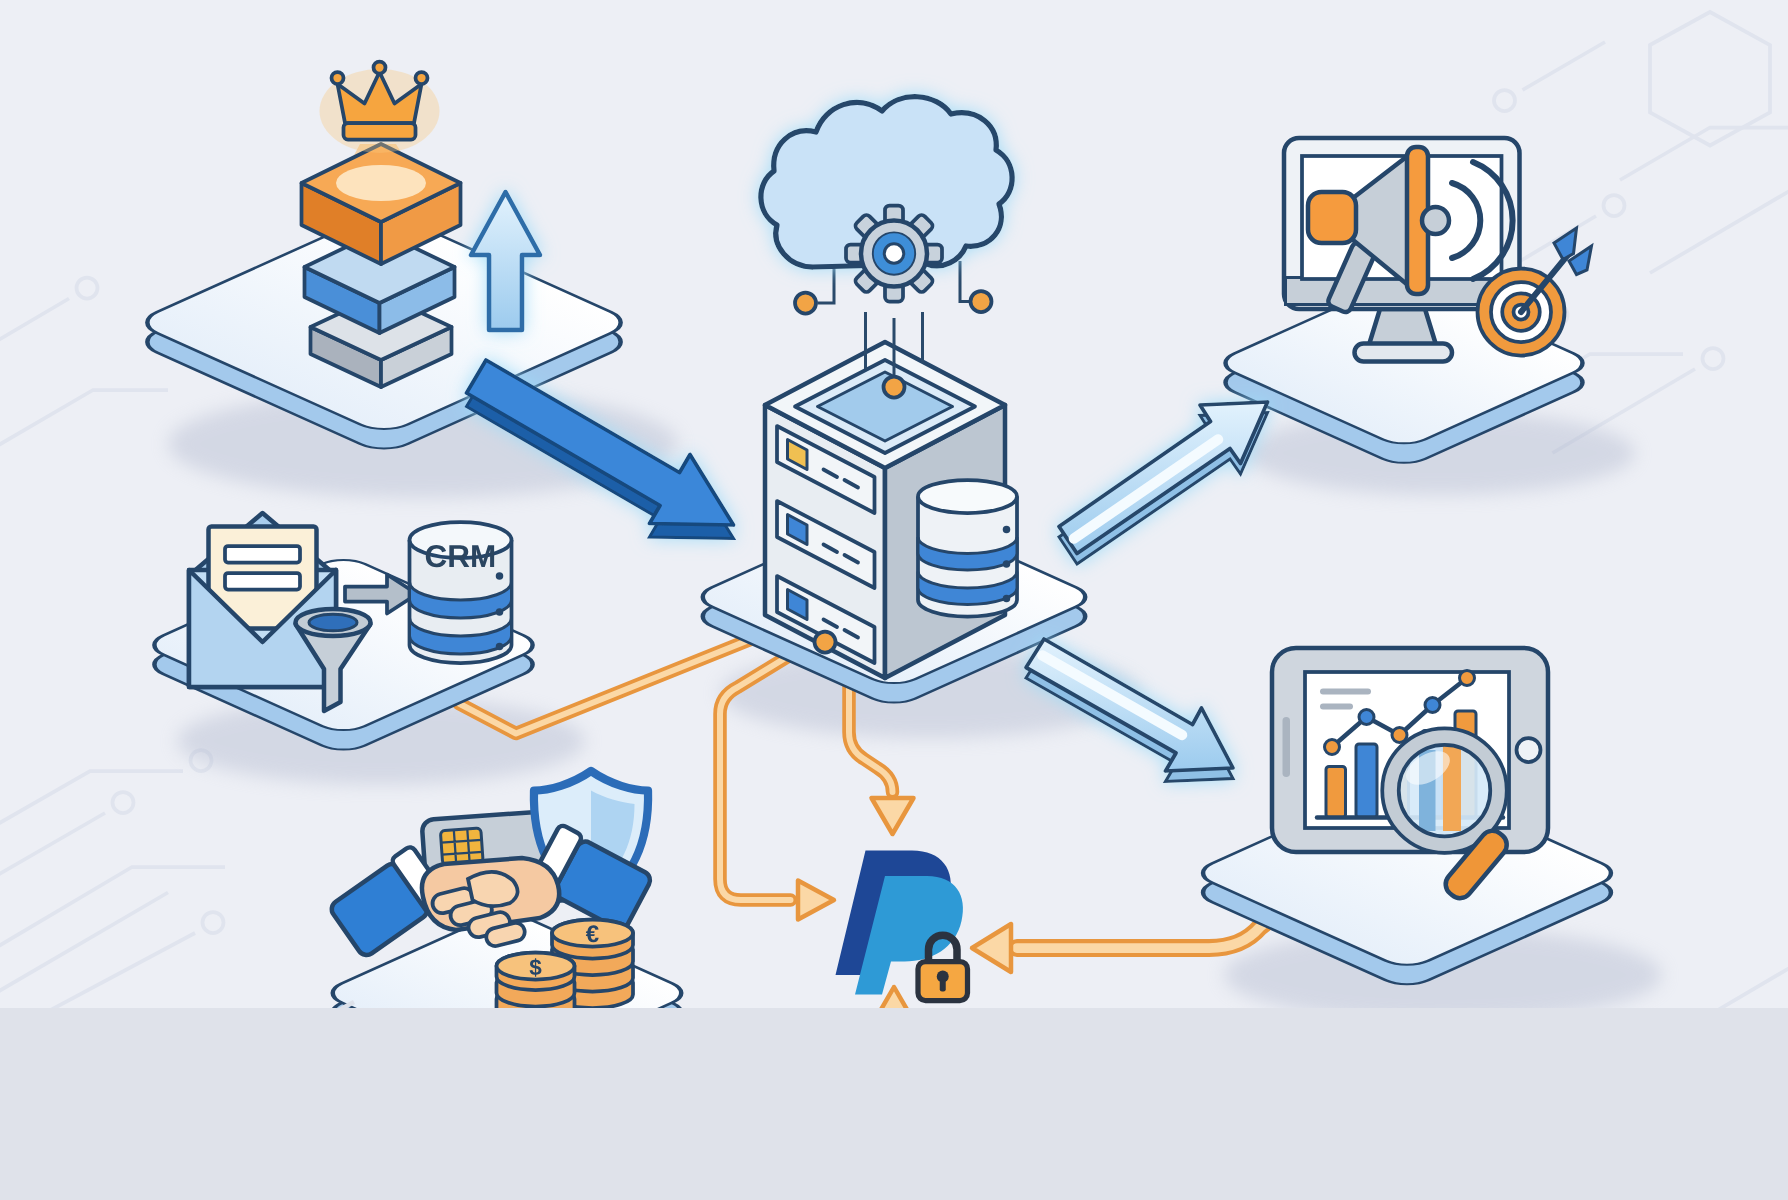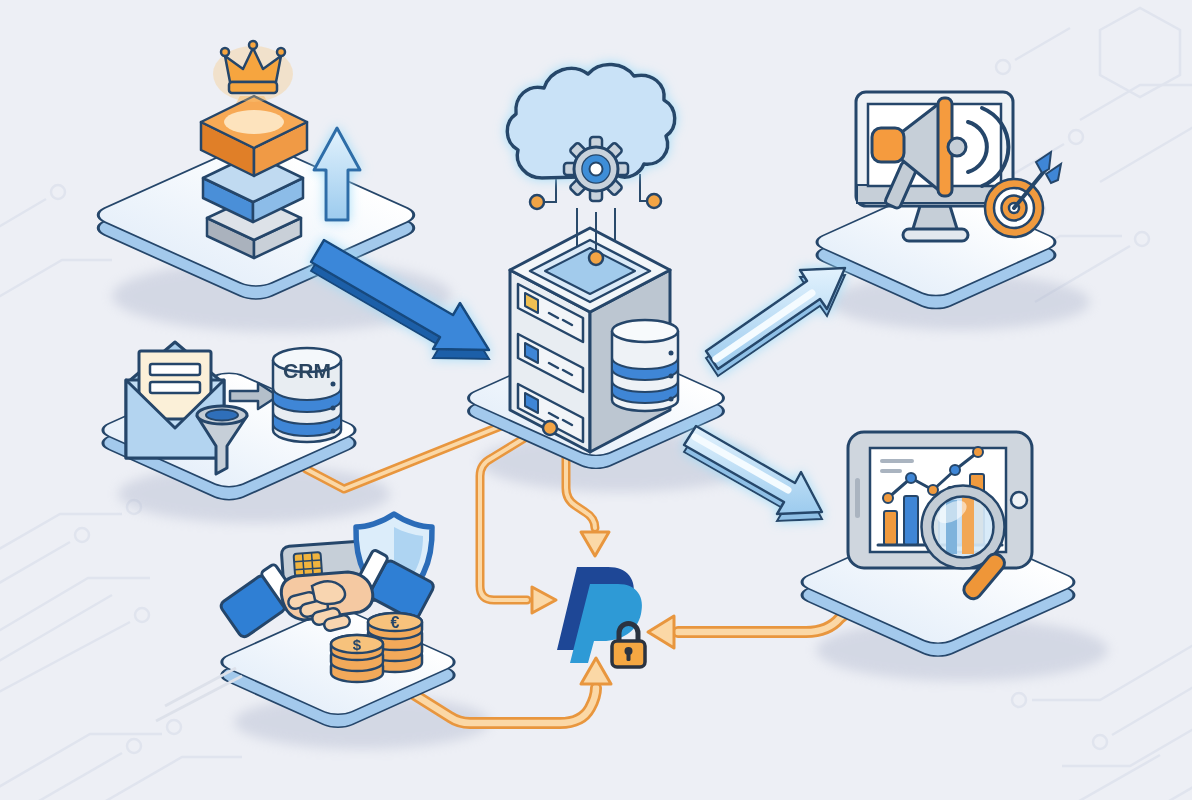--- a/index.html
+++ b/index.html
@@ -1,17 +1,17 @@
 <!DOCTYPE html>
 <html><head>
 <meta charset="utf-8">
 <style>
   html,body{margin:0;padding:0;background:#dfe2ea;}
   .stage{
-    position:relative;width:1192px;height:800px;overflow:hidden;
+    position:relative;width:1192px;height:672px;overflow:hidden;
     background:#edeff5;
     font-family:"Liberation Sans", sans-serif;
   }
   svg{display:block;}
   text{font-family:"Liberation Sans", sans-serif;}
 </style>
 </head>
 <body>
 
 <div class="stage">

